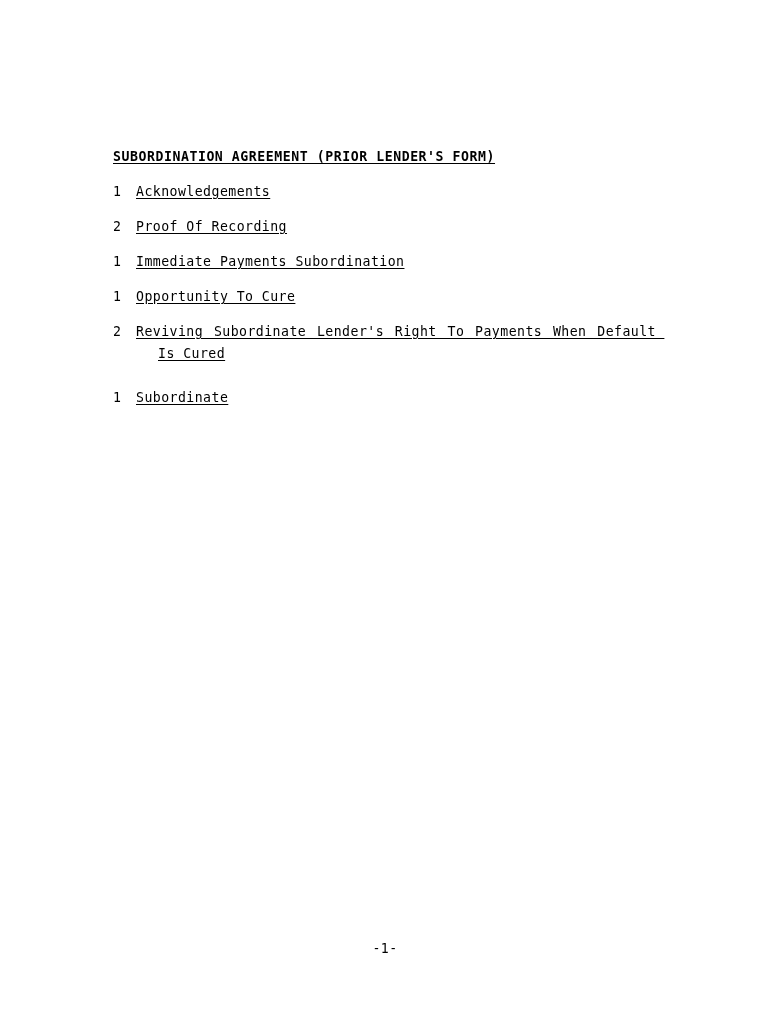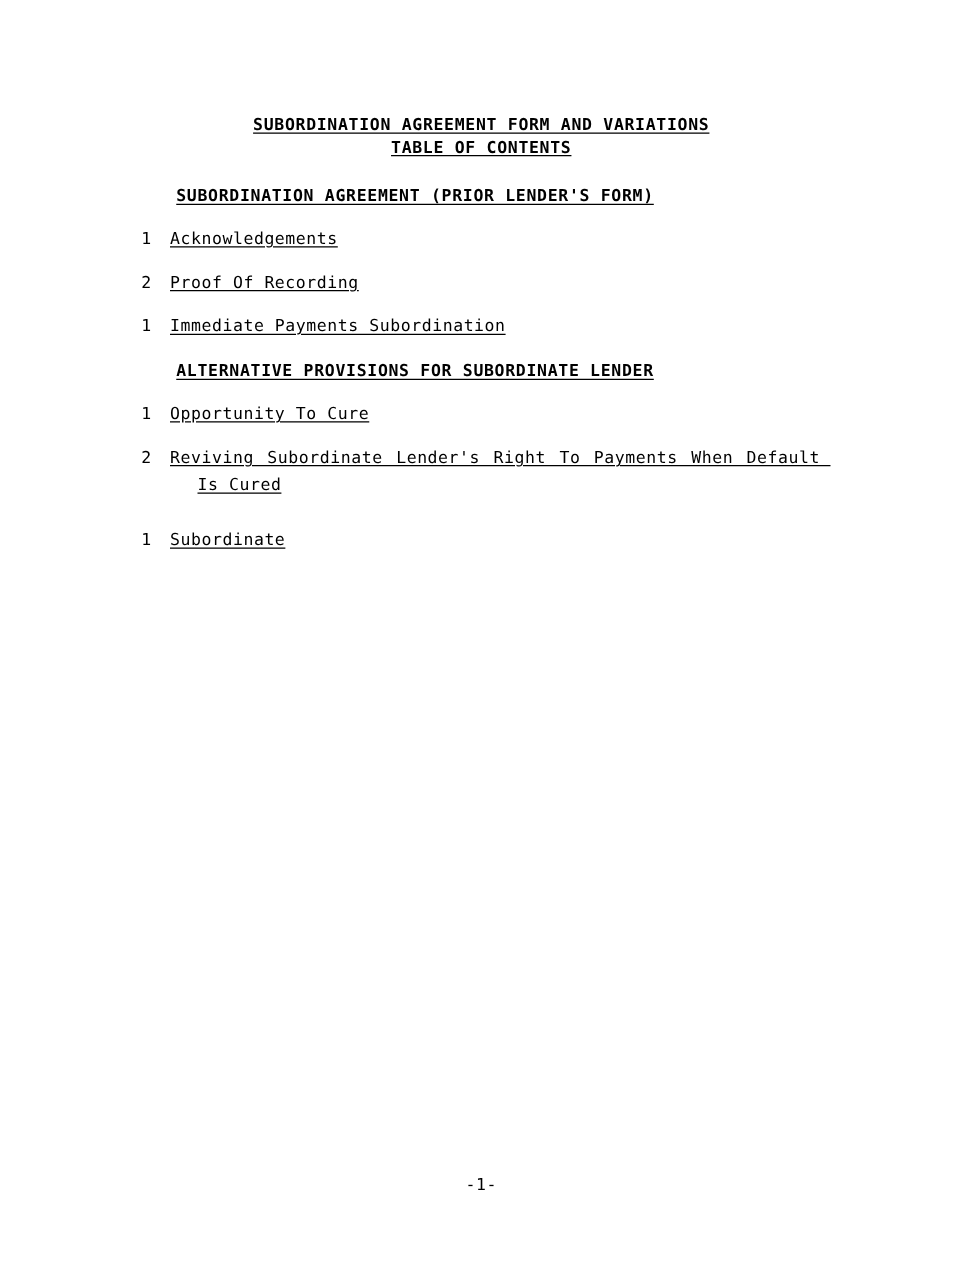--- a/index.html
+++ b/index.html
@@ -55,21 +55,20 @@
   
   .section-heading {
     font-size: 13.2px;
     font-weight: bold;
     letter-spacing: 0.55px;
     line-height: 17px;
     white-space: pre;
     text-decoration: underline;
     text-underline-offset: 2px;
     display: inline;
-    margin-left: 28px;
   }
   .heading-row {
     height: 17px;
     margin-bottom: 18px;
   }
 
   
   .item-row {
     display: flex;
     align-items: flex-start;
@@ -113,24 +112,20 @@
     font-size: 13.2px;
     letter-spacing: 0.45px;
     white-space: pre;
   }
 </style>
 </head>
 <body>
 
 <div class="page">
 
-  <div class="title-block">
-    <div class="title-line"><span class="u">SUBORDINATION AGREEMENT FORM AND VARIATIONS</span></div>
-    <div class="title-line"><span class="u">TABLE OF CONTENTS</span></div>
-  </div>
 
   <div class="content">
 
     <div class="heading-row">
       <span class="section-heading">SUBORDINATION AGREEMENT (PRIOR LENDER'S FORM)</span>
     </div>
 
     <div class="item-row">
       <span class="item-num">1</span>
       <span class="item-text">Acknowledgements</span>
@@ -138,23 +133,20 @@
     <div class="item-row">
       <span class="item-num">2</span>
       <span class="item-text">Proof Of Recording</span>
     </div>
 
     <div class="item-row">
       <span class="item-num">1</span>
       <span class="item-text">Immediate Payments Subordination</span>
     </div>
 
-    <div class="heading-row">
-      <span class="section-heading">ALTERNATIVE PROVISIONS FOR SUBORDINATE LENDER</span>
-    </div>
     <div class="item-row">
       <span class="item-num">1</span>
       <span class="item-text">Opportunity To Cure</span>
     </div>
     <div class="item-row">
       <span class="item-num">2</span>
       <span class="item-text justified">Reviving Subordinate Lender's Right To Payments When Default Is Cured</span>
     </div>
 
     <div class="spacer-extra"></div>

